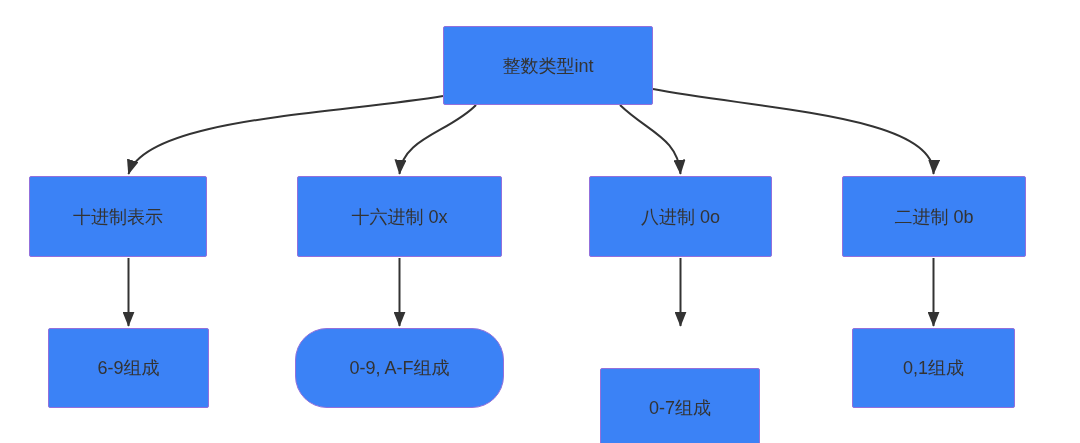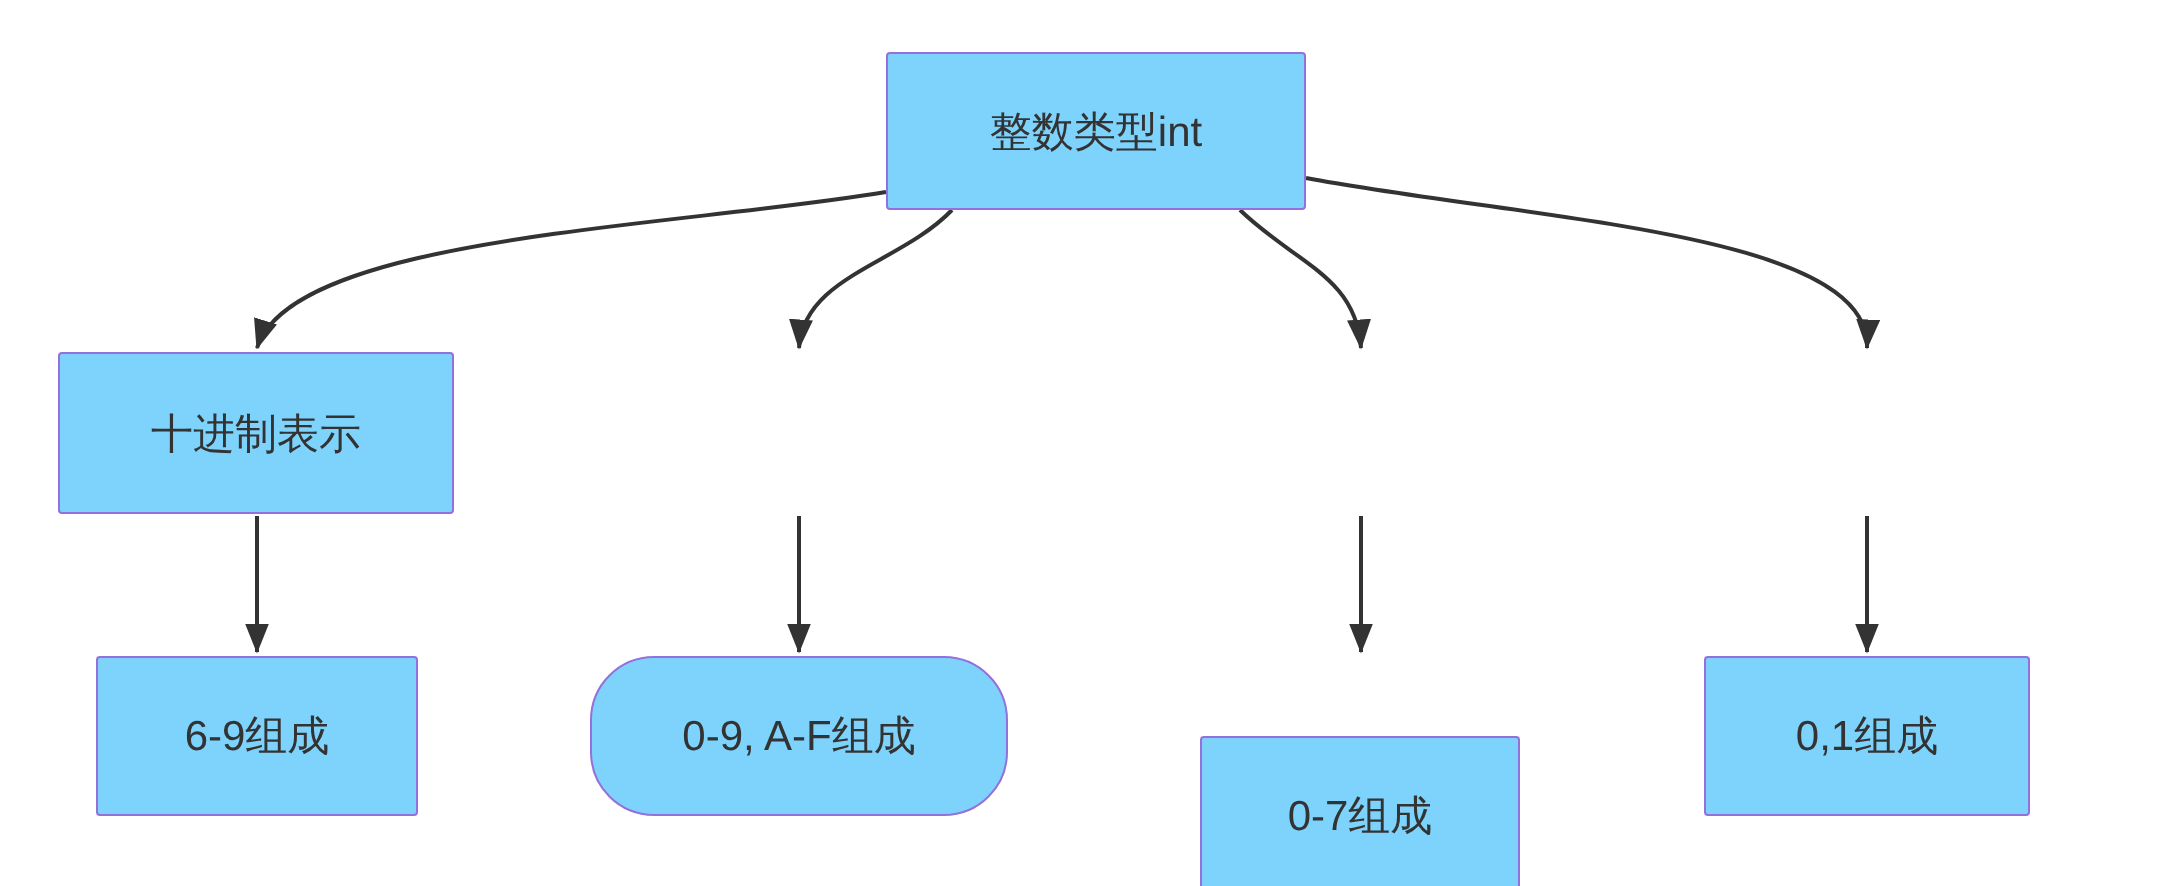--- a/index.html
+++ b/index.html
@@ -18,28 +18,28 @@
   .edge-layer {
     position: absolute;
     left: 0;
     top: 0;
     width: 1080px;
     height: 443px;
   }
   .node {
     position: absolute;
     box-sizing: border-box;
-    background: #7dd3fc;
+    background: #3b82f6;
     border: 1px solid #9370DB;
     border-radius: 2px;
     display: flex;
     align-items: center;
     justify-content: center;
     color: #333333;
-    font-size: 21px;
+    font-size: 18px;
     white-space: nowrap;
   }
 </style>
 </head>
 <body>
 
 <div class="canvas">
 
   <svg class="edge-layer" width="1080" height="443" viewBox="0 0 1080 443" xmlns="http://www.w3.org/2000/svg">
     <defs>
@@ -56,26 +56,35 @@
       <path d="M 399.5 258 L 399.5 326" marker-end="url(#arrow)"></path>
       <path d="M 680.5 258 L 680.5 326" marker-end="url(#arrow)"></path>
       <path d="M 933.5 258 L 933.5 326" marker-end="url(#arrow)"></path>
     </g>
   </svg>
 
   <div class="node" style="left:443px; top:26px;  width:210px; height:79px;">
     <span>整数类型int</span>
   </div>
 
-  <div class="node" style="left:29px;  top:176px; width:198px; height:81px;">
+  <div class="node" style="left:29px;  top:176px; width:178px; height:81px;">
     <span>十进制表示</span>
   </div>
 
+  <div class="node" style="left:297px; top:176px; width:205px; height:81px;">
+    <span>十六进制 0x</span>
+  </div>
 
+  <div class="node" style="left:589px; top:176px; width:183px; height:81px;">
+    <span>八进制 0o</span>
+  </div>
 
+  <div class="node" style="left:842px; top:176px; width:184px; height:81px;">
+    <span>二进制 0b</span>
+  </div>
 
   <div class="node" style="left:48px;  top:328px; width:161px; height:80px;">
     <span>6-9组成</span>
   </div>
 
   <div class="node" style="left:295px; top:328px; width:209px; height:80px;border-radius:32px;">
     <span>0-9, A-F组成</span>
   </div>
 
   <div class="node" style="left:600px; top:328px; width:160px; height:80px;margin-top:40px;">

